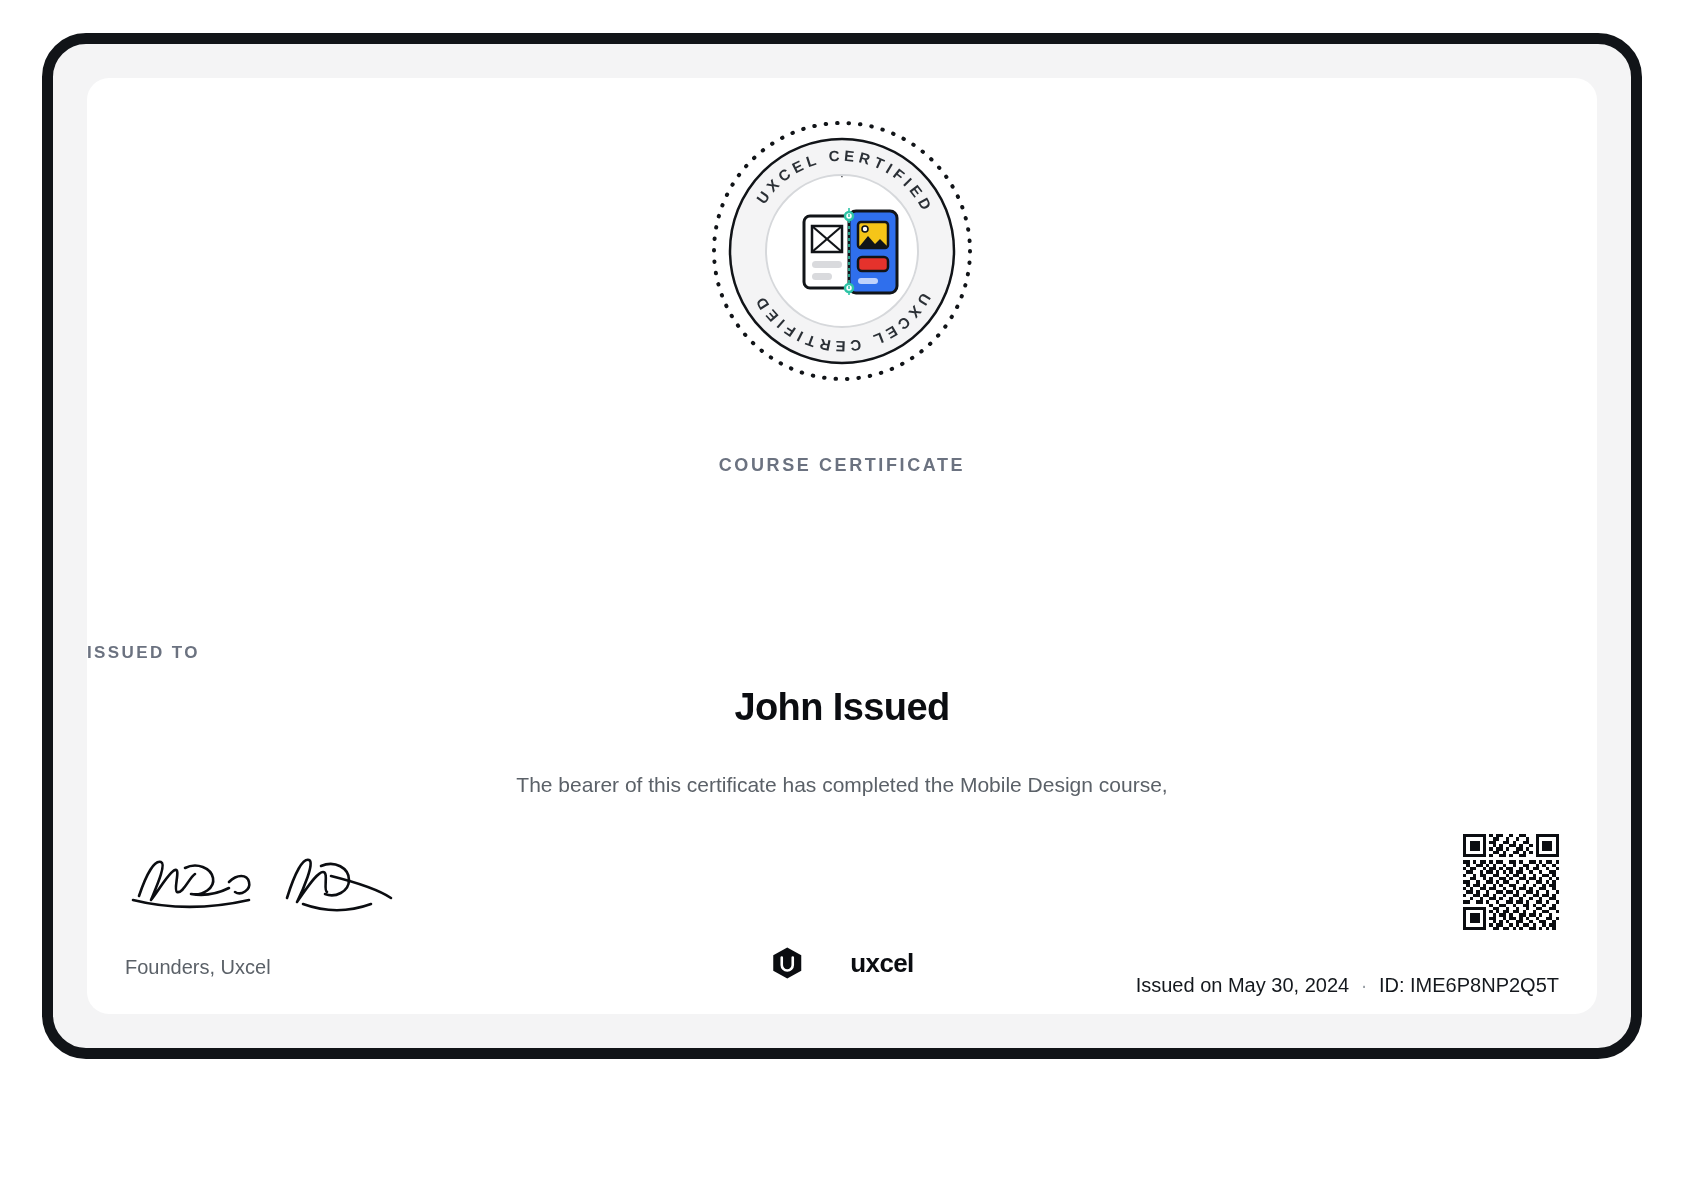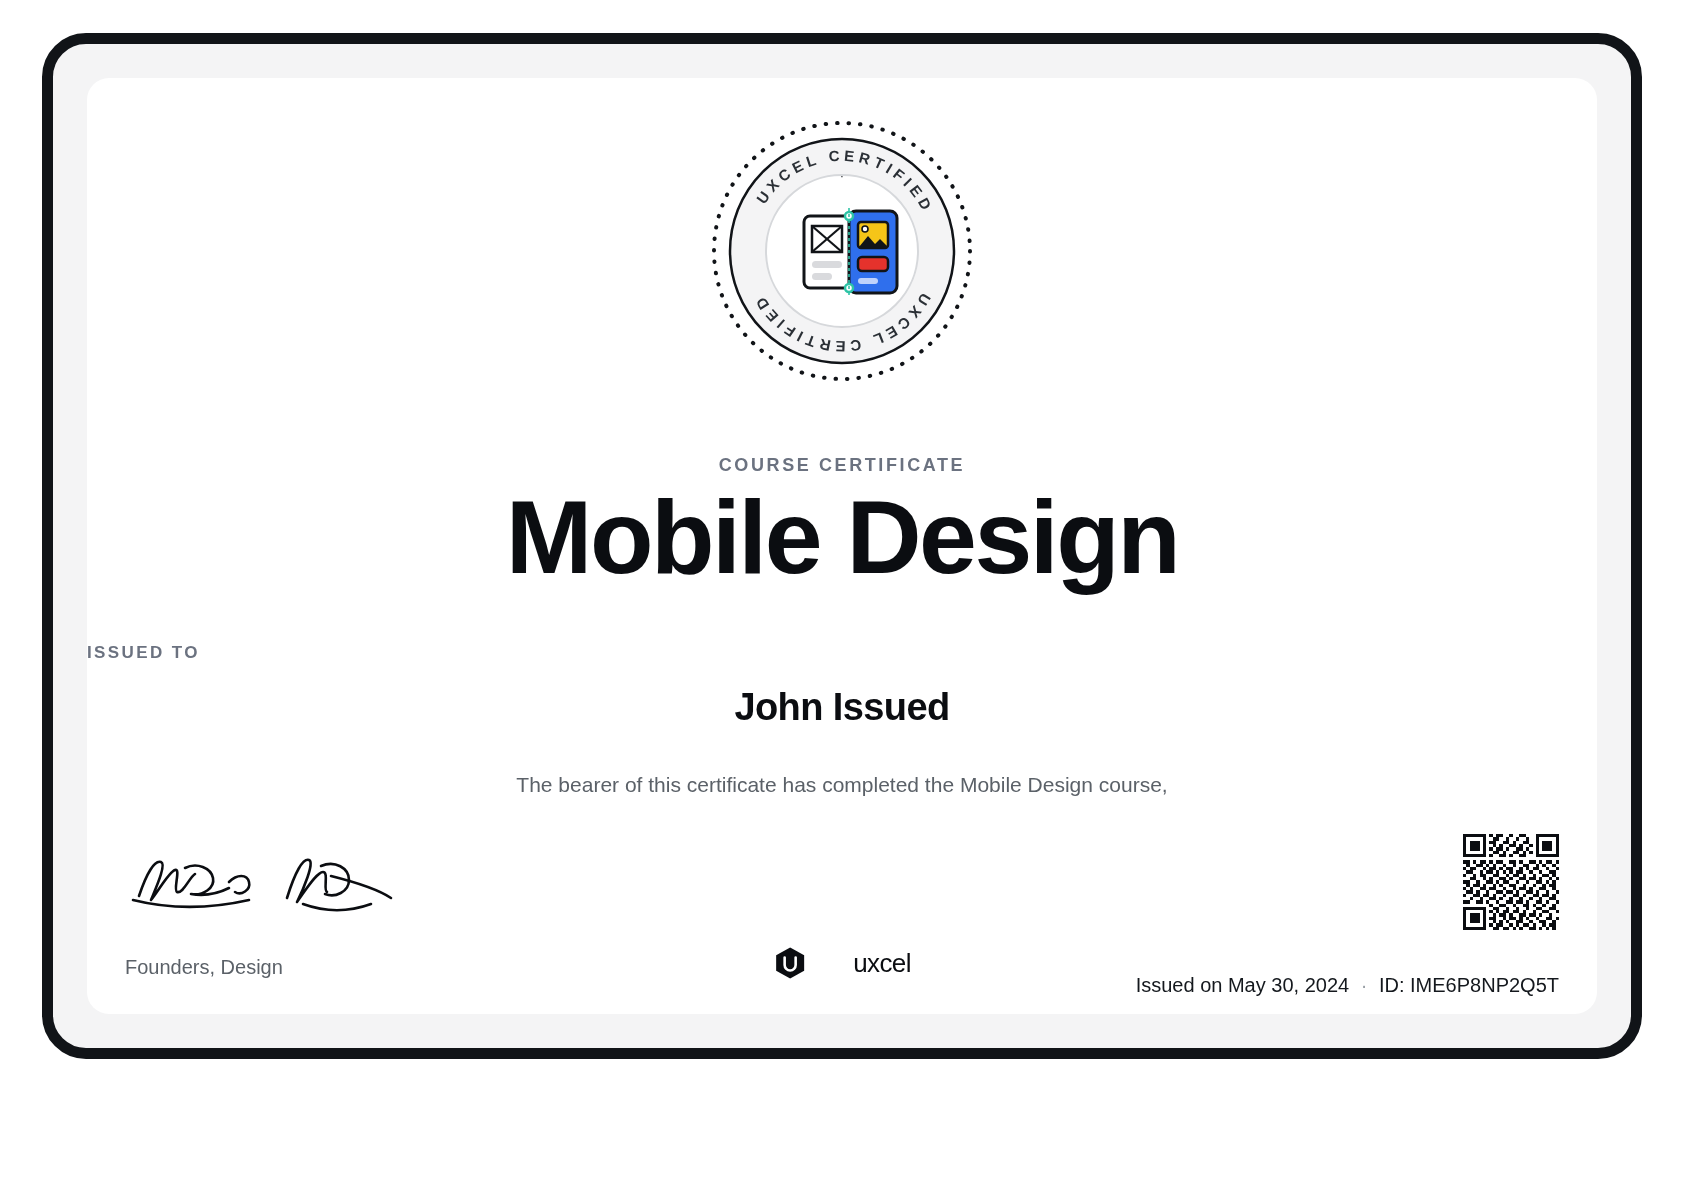--- a/index.html
+++ b/index.html
@@ -134,21 +134,21 @@
     align-items: center;
     gap: 10px;
   }
   .brand-mark {
     width: 34px;
     height: 34px;
     flex: 0 0 auto;
   }
   .brand-name {
     font-size: 26px;
-    font-weight: normal;
+    font-weight: bold;
     letter-spacing: -0.6px;
     color: #0b0d11;
     margin-left: 36px;
   }
 
   .issue-line {
     position: absolute;
     right: 38px;
     top: 896px;
     font-size: 20px;
@@ -211,21 +211,20 @@
           <rect x="151" y="162" width="20" height="6" rx="3" fill="#bfd2fb"></rect>
 
           <circle cx="142" cy="100" r="4" fill="#ffffff" stroke="#2ec4a6" stroke-width="2.5"></circle>
           <circle cx="142" cy="172" r="4" fill="#ffffff" stroke="#2ec4a6" stroke-width="2.5"></circle>
           <line x1="142" y1="92" x2="142" y2="180" stroke="#2ec4a6" stroke-width="1.6" stroke-dasharray="3 3"></line>
         </g>
       </svg>
     </div>
 
     <div class="eyebrow">COURSE CERTIFICATE</div>
-    <div class="course-title">Mobile Design</div>
     <div class="issued-to-label">ISSUED TO</div>
     <div class="recipient-name">John Issued</div>
 
     <div class="description">
       <div>The bearer of this certificate has completed the Mobile Design course,</div>
     </div>
 
     <div class="signature">
       <svg width="300" height="90" viewBox="0 0 300 90" xmlns="http://www.w3.org/2000/svg" aria-hidden="true">
         <g fill="none" stroke="#0b0d11" stroke-width="2.6" stroke-linecap="round" stroke-linejoin="round">
@@ -233,21 +232,21 @@
           <path d="M60 30 C72 24 86 30 88 40 C90 50 78 58 66 56 C78 58 92 56 104 50"></path>
           <path d="M8 62 C40 70 80 72 124 62"></path>
           <path d="M104 44 C112 36 122 36 124 44 C126 52 116 58 110 54"></path>
           <path d="M162 60 C170 34 178 20 184 22 C190 24 178 52 172 64 C182 50 192 34 198 34 C204 34 198 52 202 54"></path>
           <path d="M196 28 C210 22 224 30 224 42 C224 54 210 60 200 56"></path>
           <path d="M206 38 C230 44 254 52 266 60"></path>
           <path d="M178 66 C200 74 224 74 246 66"></path>
         </g>
       </svg>
     </div>
-    <div class="founders-label">Founders, Design</div>
+    <div class="founders-label">Founders, Uxcel</div>
 
     <div class="brand">
       <span class="brand-mark">
         <svg width="34" height="34" viewBox="0 0 34 34" xmlns="http://www.w3.org/2000/svg" aria-hidden="true">
           <path d="M17 1.5 L31 9.2 V24.8 L17 32.5 L3 24.8 V9.2 Z" fill="#0b0d11"></path>
           <path d="M11.5 11.5 V19 a5.5 5.5 0 0 0 11 0 V11.5" fill="none" stroke="#ffffff" stroke-width="2.6" stroke-linecap="round"></path>
         </svg>
       </span>
       <span class="brand-name">uxcel</span>
     </div>

